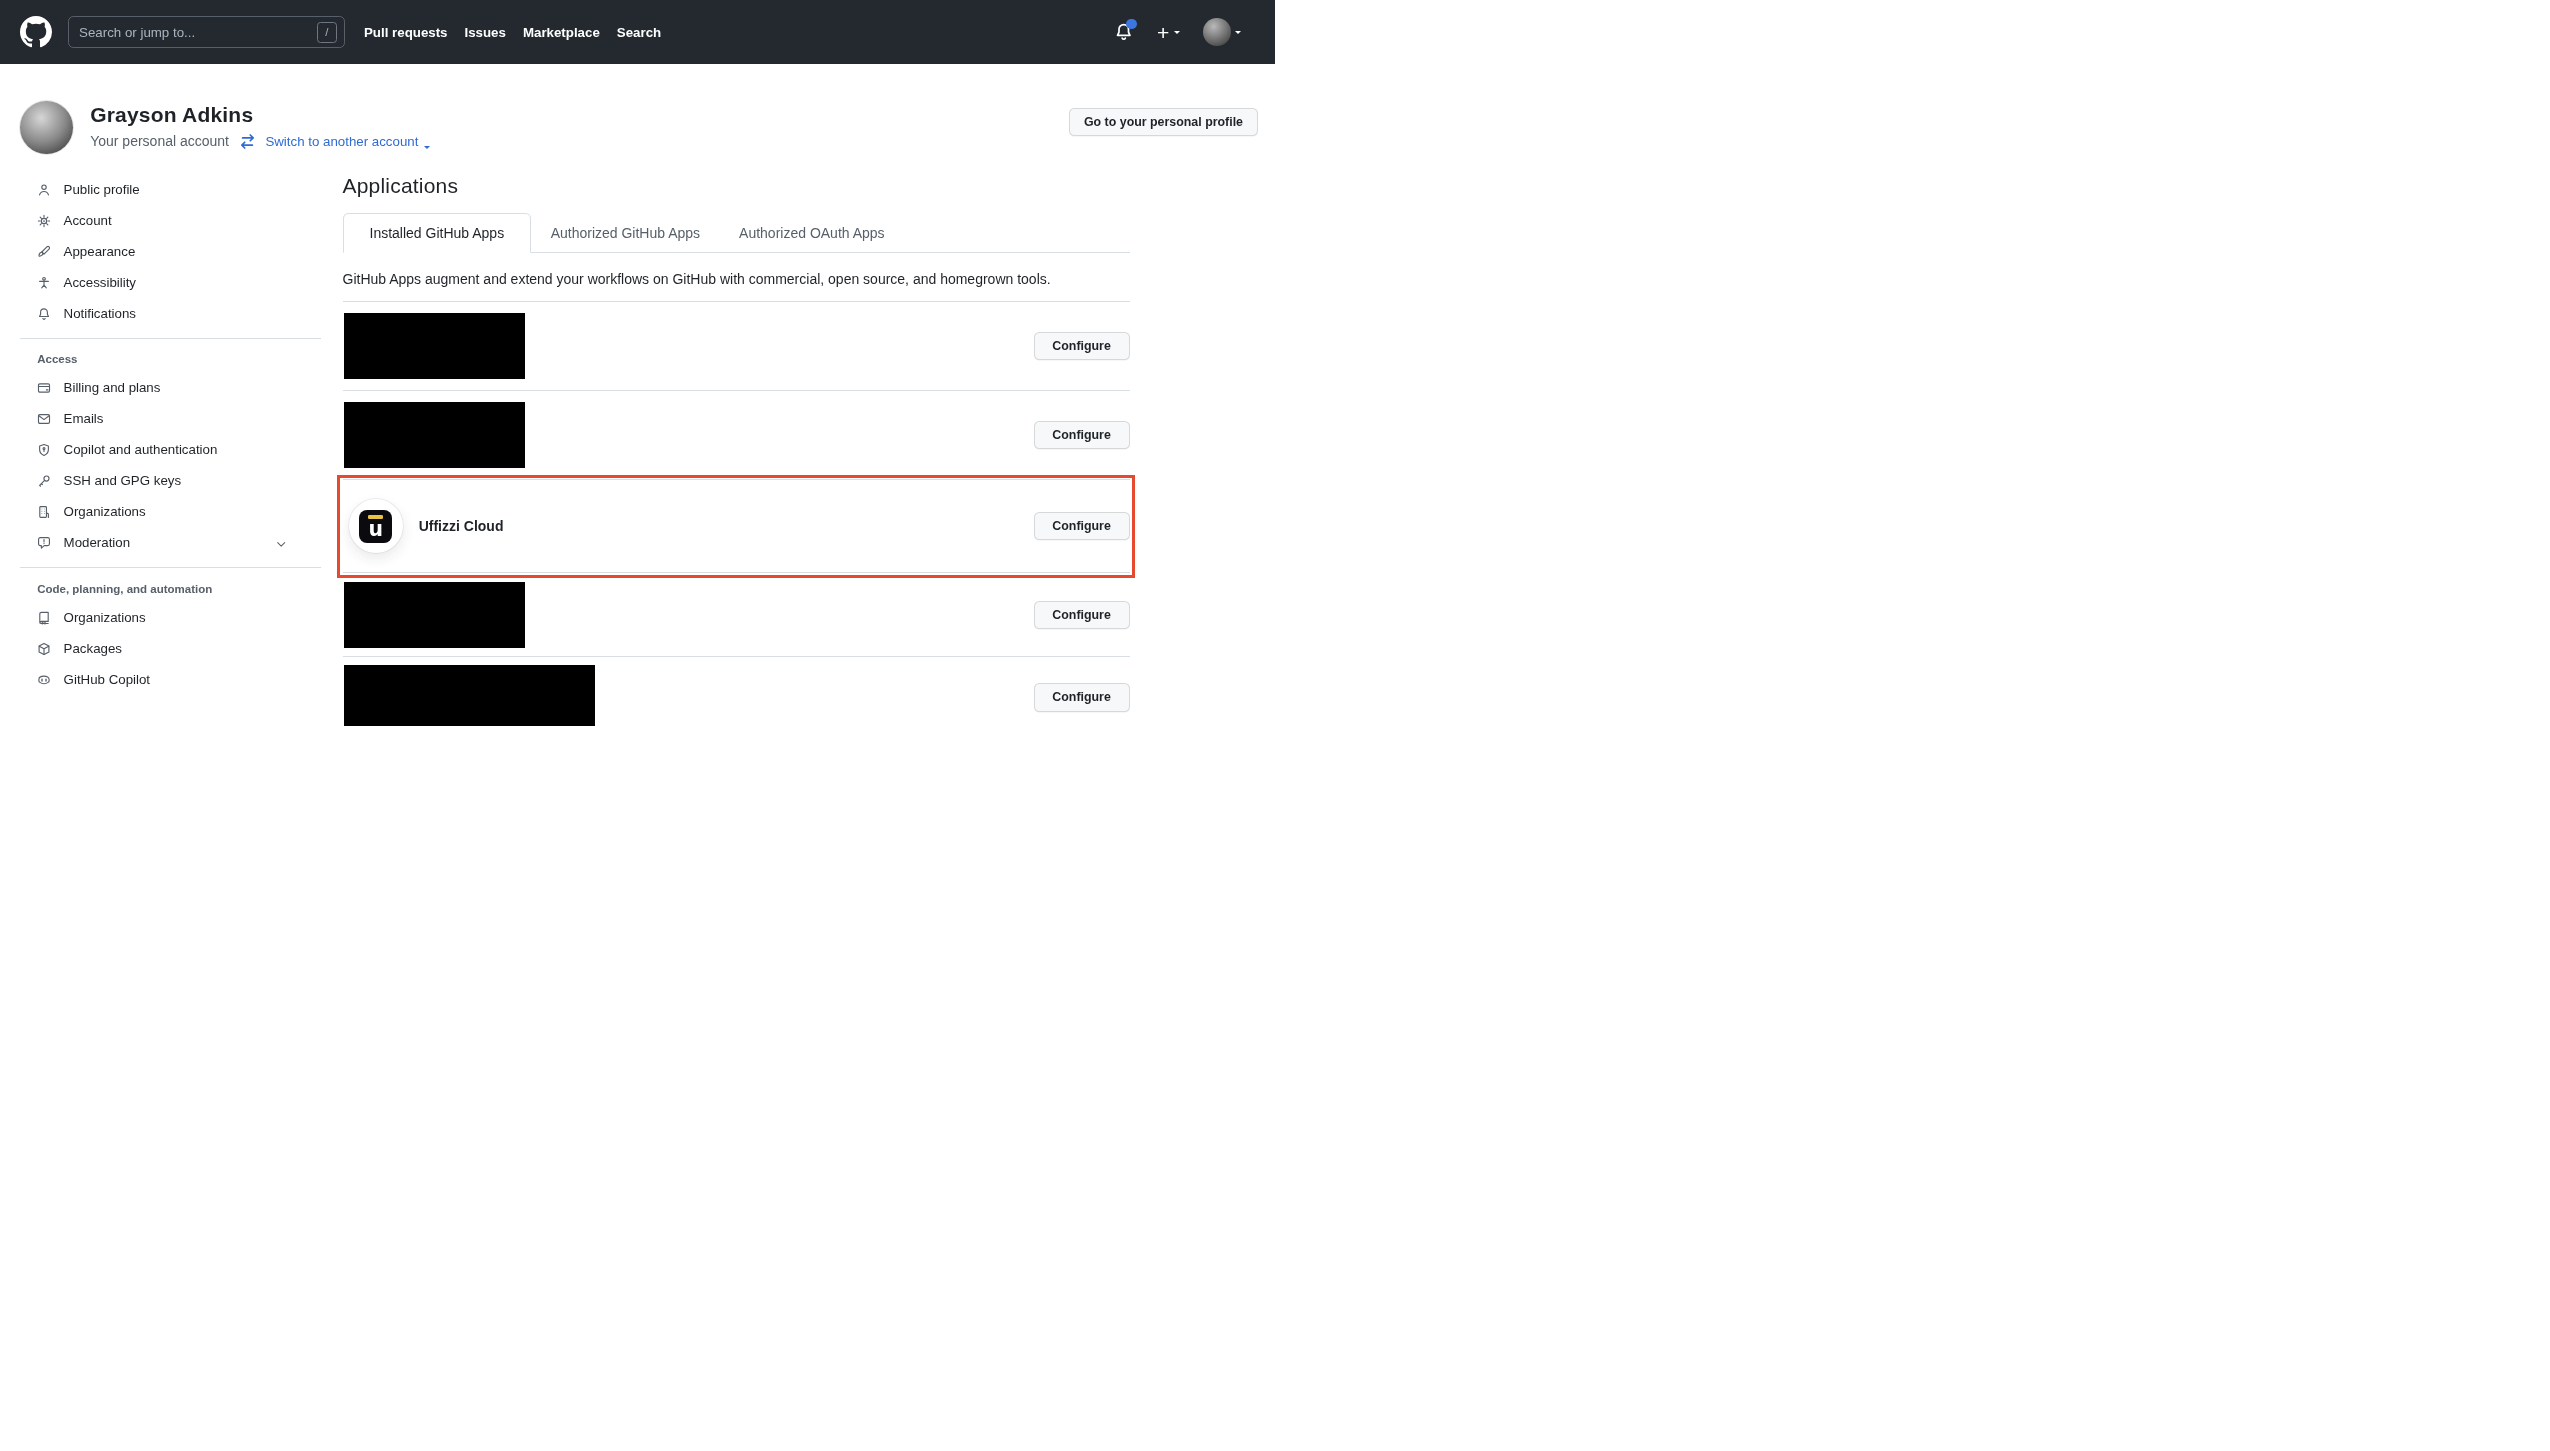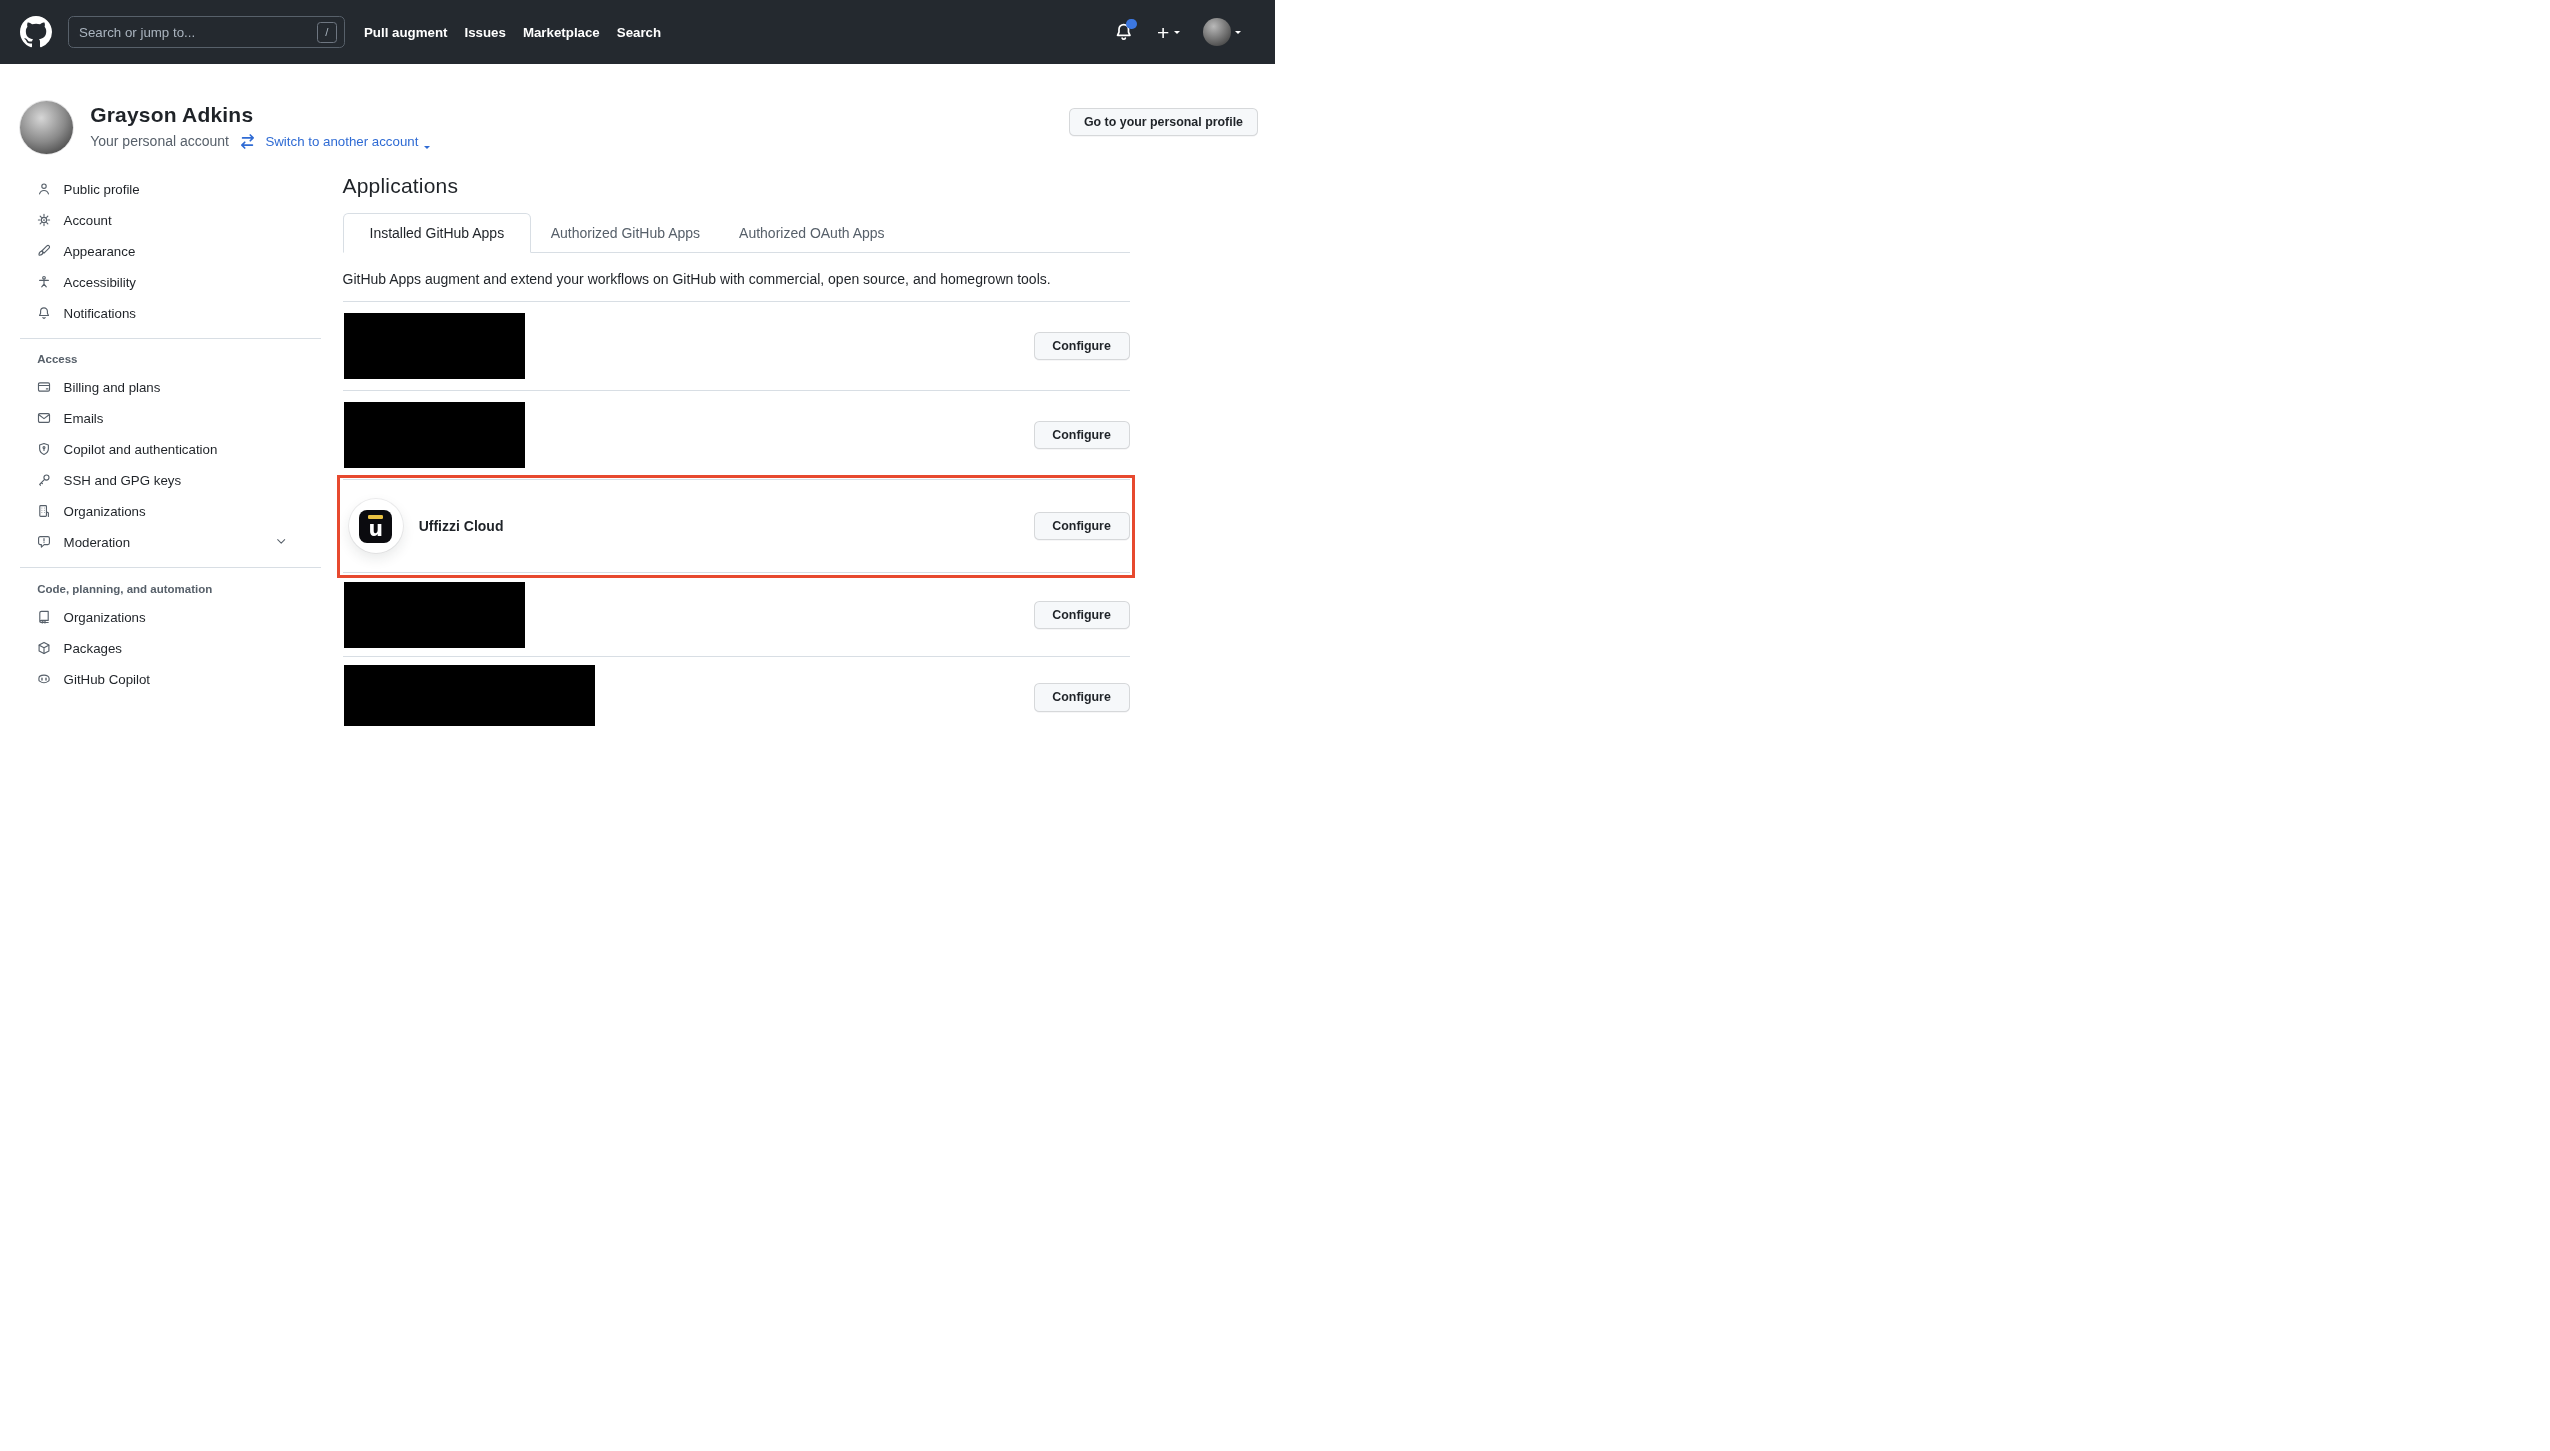--- a/index.html
+++ b/index.html
@@ -44,21 +44,21 @@
   .btn { background:#f6f8fa; border:0.9px solid rgba(31,35,40,.15); border-radius:5.3px;
     color:#1f2328; font-weight:700; font-size:12.4px; cursor:pointer;
     box-shadow:0 0.9px 0 rgba(31,35,40,.04); font-family:"Liberation Sans",sans-serif; }
   .btn-profile { margin-left:auto; margin-top:7px; padding:6.2px 14px; white-space:nowrap; }
 
   
   .layout { display:flex; align-items:flex-start; padding-left:19.5px; margin-top:20.4px; }
 
   
   .sidebar { width:301px; flex:none; }
-  .side-item { display:flex; align-items:flex-start; gap:12.4px; padding:8px 7px 8px 17.7px;
+  .side-item { display:flex; align-items:flex-end; gap:12.4px; padding:8px 7px 8px 17.7px;
     font-size:13.3px; color:#1f2328; cursor:pointer; border-radius:5.3px; }
   .side-item svg { flex:none; }
   .side-item .chev { margin-left:auto; margin-right:26.6px; }
   .side-div { border-top:0.9px solid #d8dee4; margin:8.9px 0; }
   .side-hdr { color:#57606a; font-size:11.5px; font-weight:700; padding:5.3px 7px 7px 17.7px; }
 
   
   .content { width:787px; margin-left:22px; }
   .page-title { font-size:21px; font-weight:500; letter-spacing:0.2px; }
   .tabnav { display:flex; align-items:flex-end; border-bottom:0.9px solid #d8dee4; margin-top:15px;text-align:center; }
@@ -97,21 +97,21 @@
 
   <header class="topnav">
     <svg class="gh-logo" viewBox="0 0 16 16">
       <path fill="#fff" fill-rule="evenodd" d="M8 0C3.58 0 0 3.58 0 8c0 3.54 2.29 6.53 5.47 7.59.4.07.55-.17.55-.38 0-.19-.01-.82-.01-1.49-2.01.37-2.53-.49-2.69-.94-.09-.23-.48-.94-.82-1.13-.28-.15-.68-.52-.01-.53.63-.01 1.08.58 1.23.82.72 1.21 1.87.87 2.33.66.07-.52.28-.87.51-1.07-1.78-.2-3.64-.89-3.64-3.95 0-.87.31-1.59.82-2.15-.08-.2-.36-1.02.08-2.12 0 0 .67-.21 2.2.82.64-.18 1.32-.27 2-.27s1.36.09 2 .27c1.53-1.04 2.2-.82 2.2-.82.44 1.1.16 1.92.08 2.12.51.56.82 1.27.82 2.15 0 3.07-1.87 3.75-3.65 3.95.29.25.54.73.54 1.48 0 1.07-.01 1.93-.01 2.2 0 .21.15.46.55.38A8.01 8.01 0 0 0 16 8c0-4.42-3.58-8-8-8z"></path>
     </svg>
     <div class="searchbox">
       <span class="ph">Search or jump to...</span>
       <span class="slashkey">/</span>
     </div>
     <nav class="topnav-links">
-      <span>Pull augment</span>
+      <span>Pull requests</span>
       <span>Issues</span>
       <span>Marketplace</span>
       <span>Search</span>
     </nav>
     <div class="nav-right">
       <div class="bell-wrap">
         <svg class="white-ic" width="19.5" height="19.5" viewBox="0 0 16 16">
           <path d="M8 2.1c-2.2 0-3.9 1.7-3.9 3.9v2.3L2.9 10.9h10.2L11.9 8.3V6c0-2.2-1.7-3.9-3.9-3.9z"></path>
           <path d="M6.7 13.2a1.4 1.4 0 0 0 2.6 0"></path>
         </svg>

